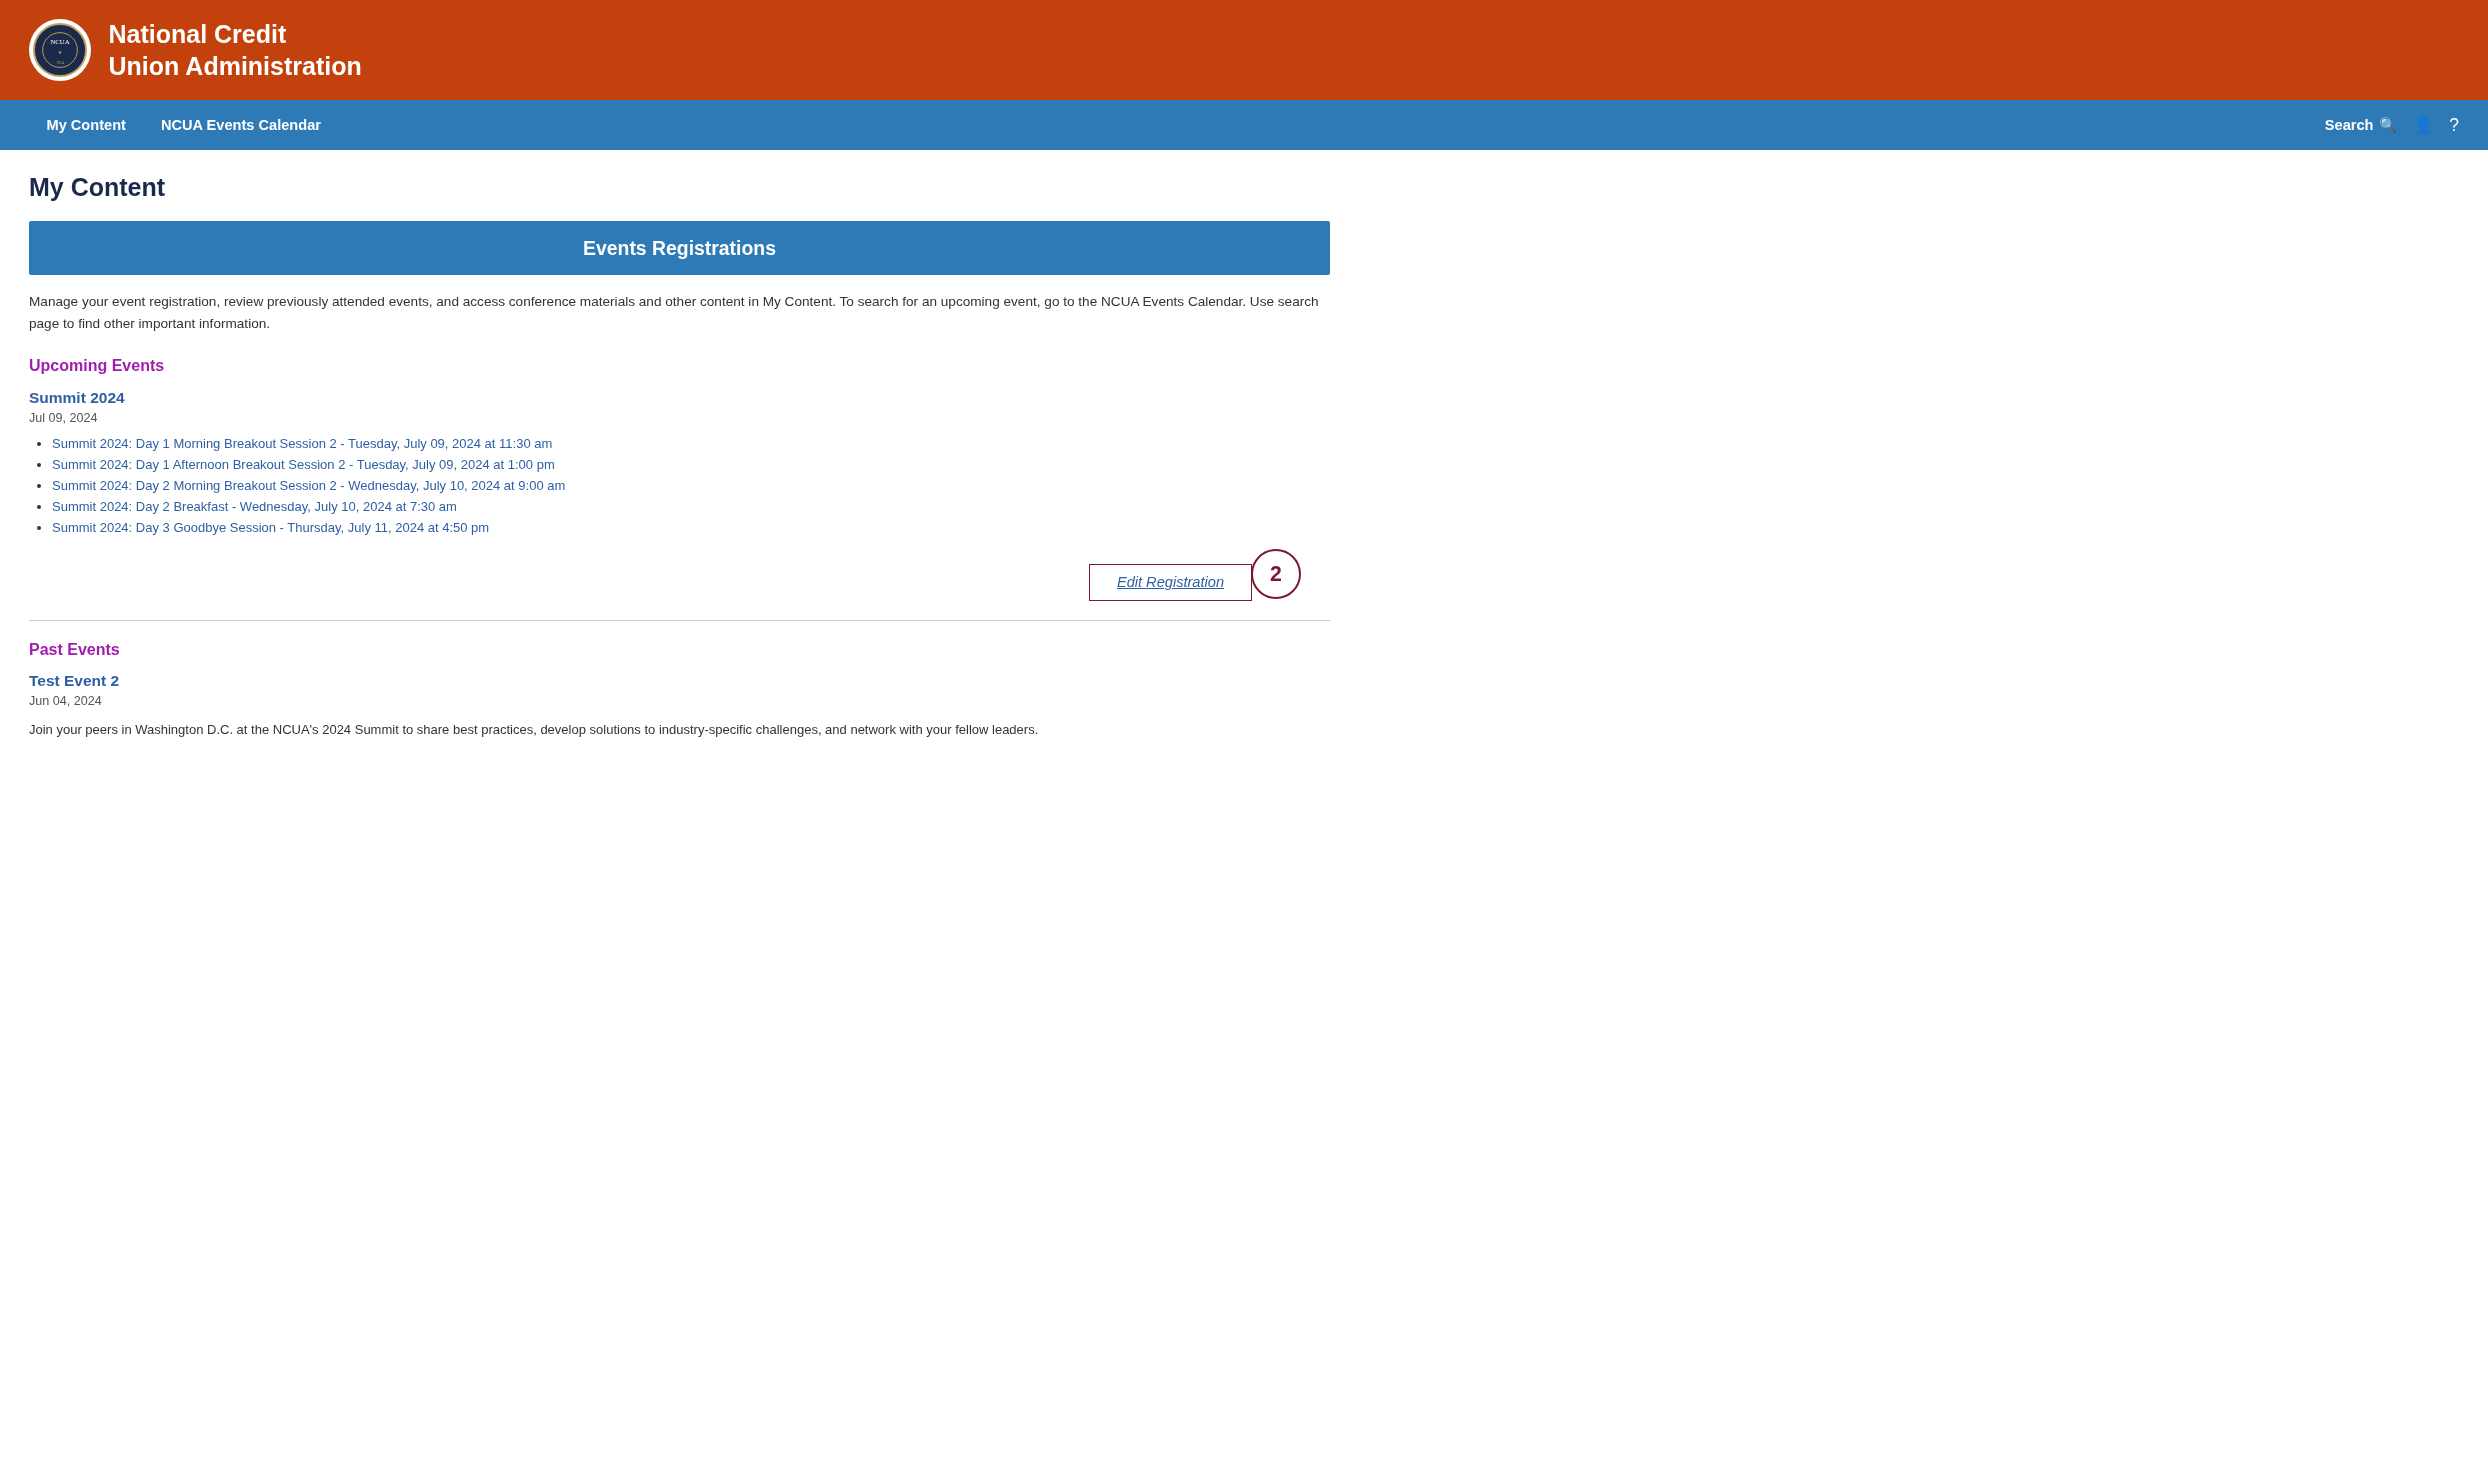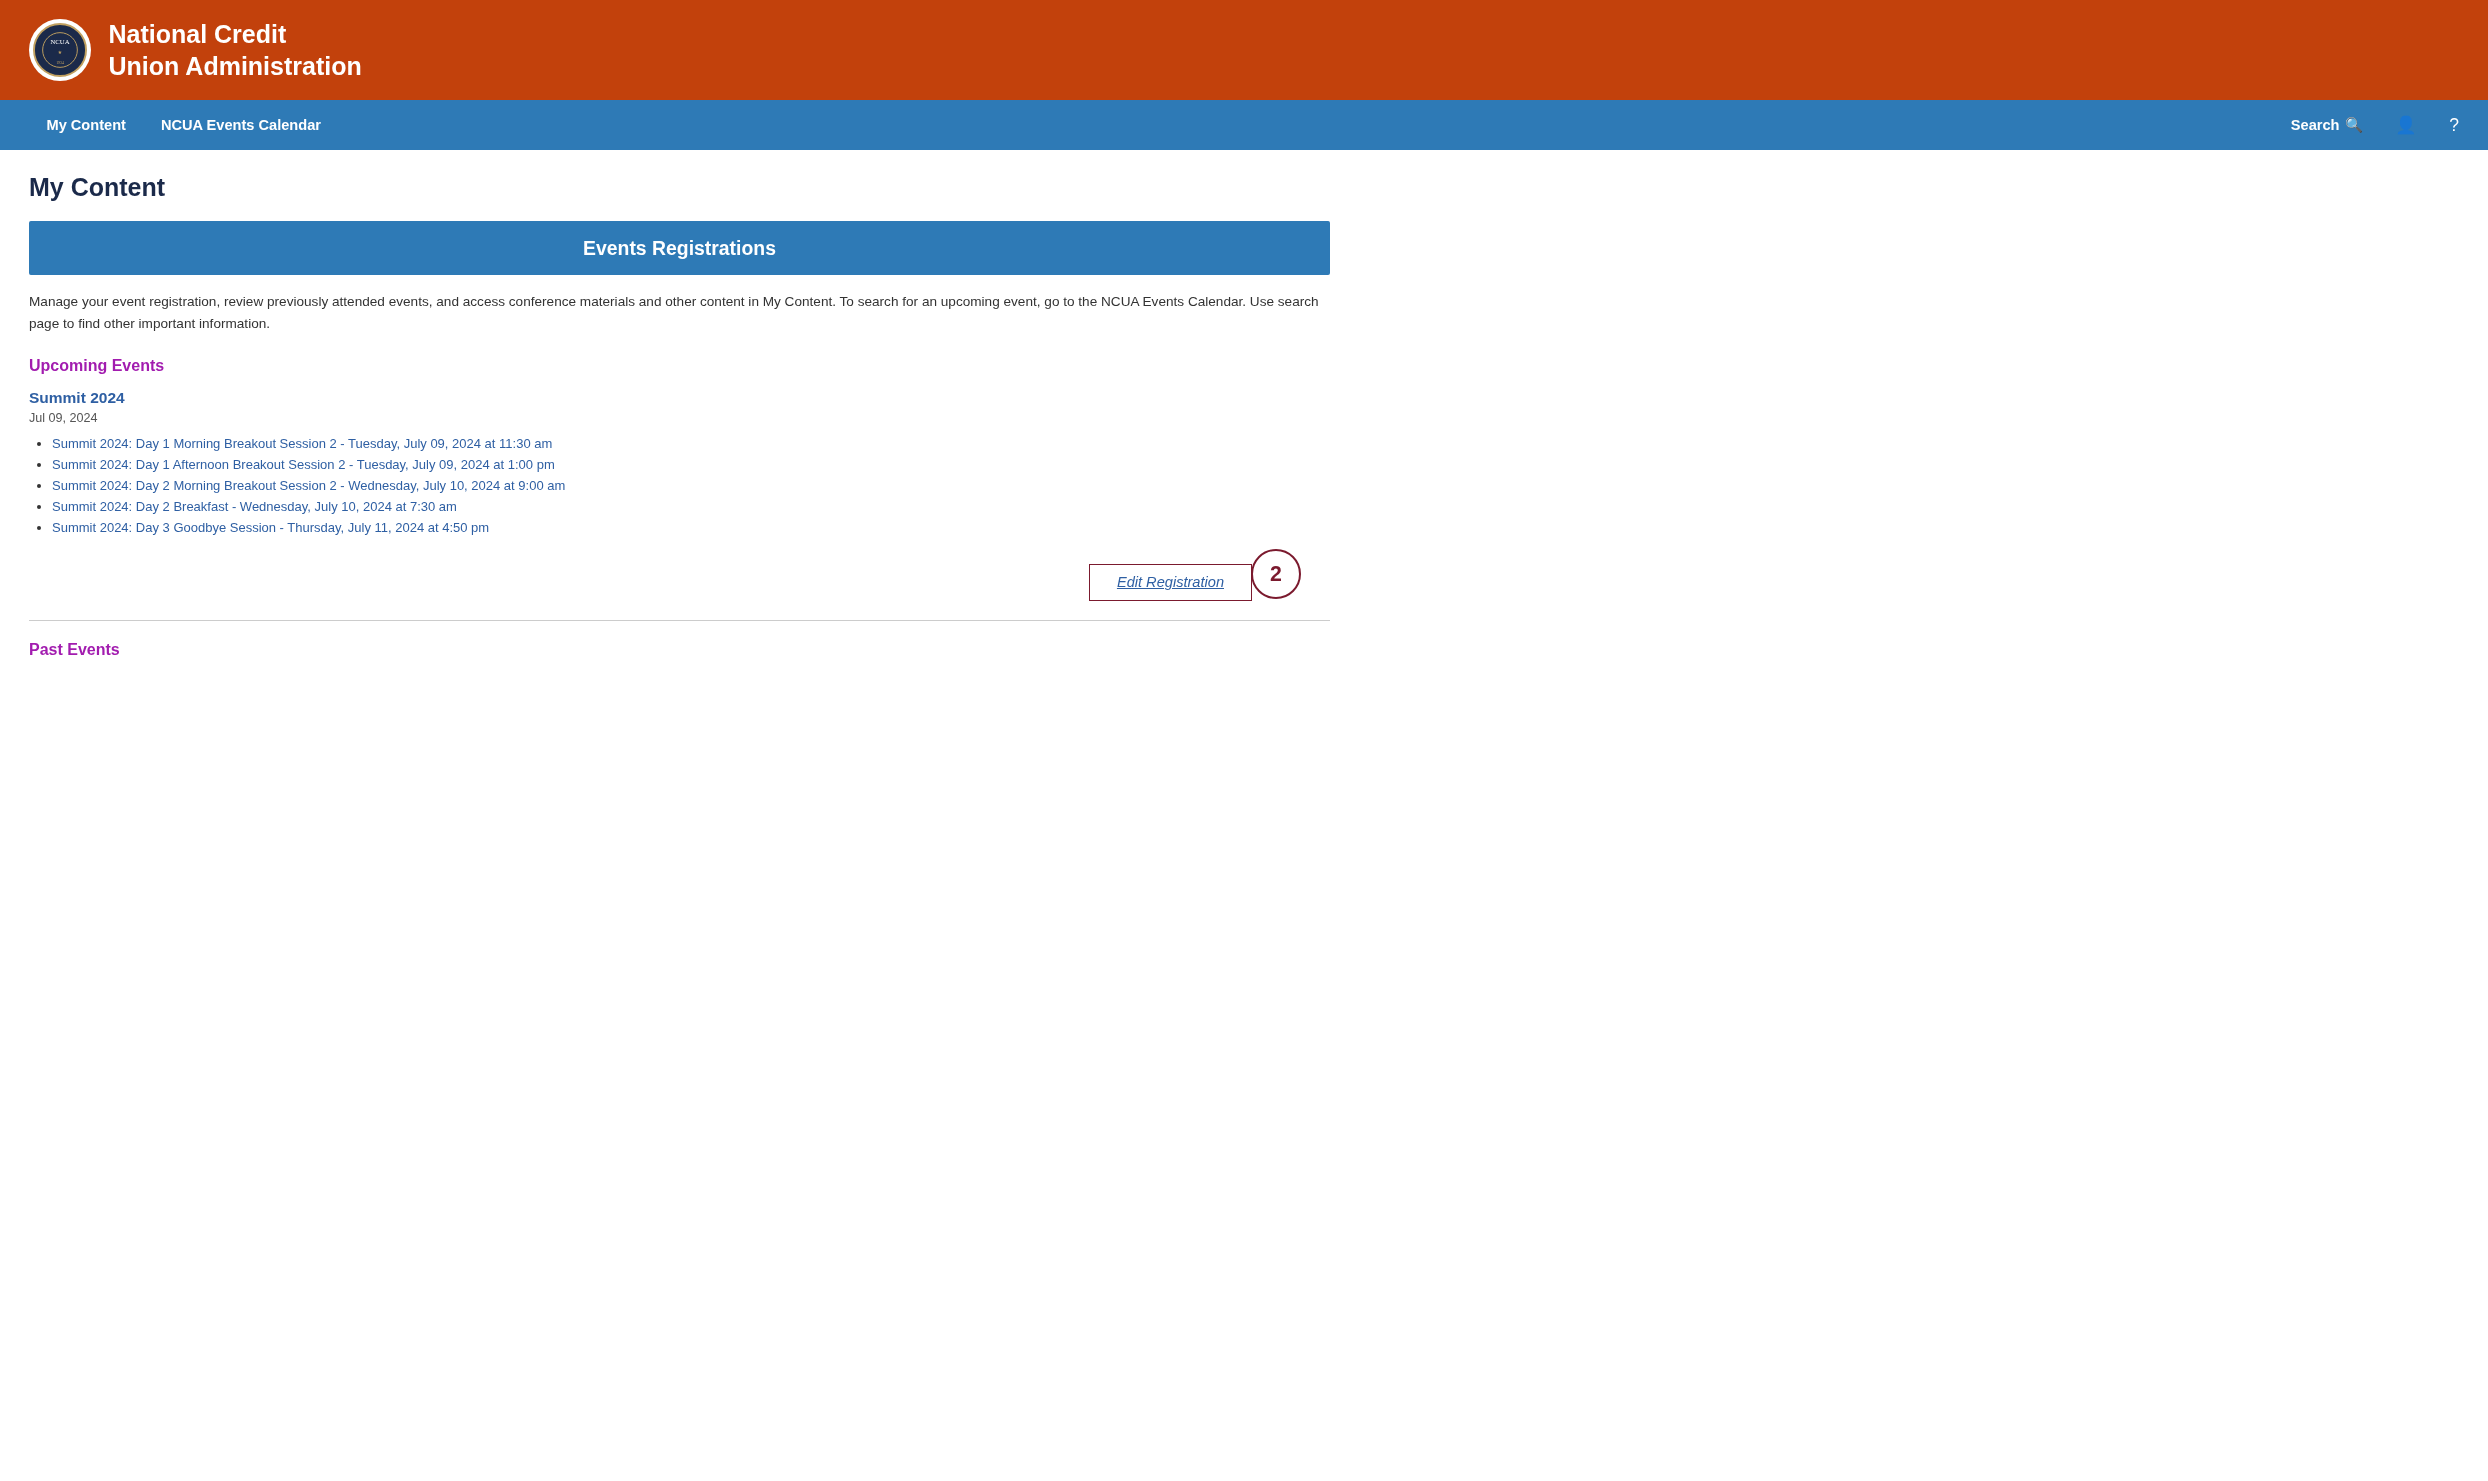--- a/index.html
+++ b/index.html
@@ -40,21 +40,21 @@
       font-weight: bold;
       padding: 0 17.5px;
       height: 50px;
       display: flex;
       align-items: center;
       cursor: pointer;
     }
     .navbar-right {
       display: flex;
       align-items: center;
-      gap: 32px;
+      gap: 15px;
       color: #fff;
     }
     .navbar-search {
       display: flex;
       align-items: center;
       gap: 5.8px;
       font-size: 14.6px;
       font-weight: bold;
       cursor: pointer;
     }
@@ -280,17 +280,22 @@
           </div>
         </div>
       </div>
     </section>
 
     <hr class="divider">
 
     <section class="past-events-section">
       <h2 class="section-heading">Past Events</h2>
 
+      <div>
+        <a class="event-title-link">Test Event 2</a>
+        <div class="event-date">Jun 04, 2024</div>
+        <p class="past-event-description">Join your peers in Washington D.C. at the NCUA's 2024 Summit to share best practices, develop solutions to industry-specific challenges, and network with your fellow leaders.</p>
+      </div>
     </section>
 
   </div>
 </main>
 
 
 </body></html>

